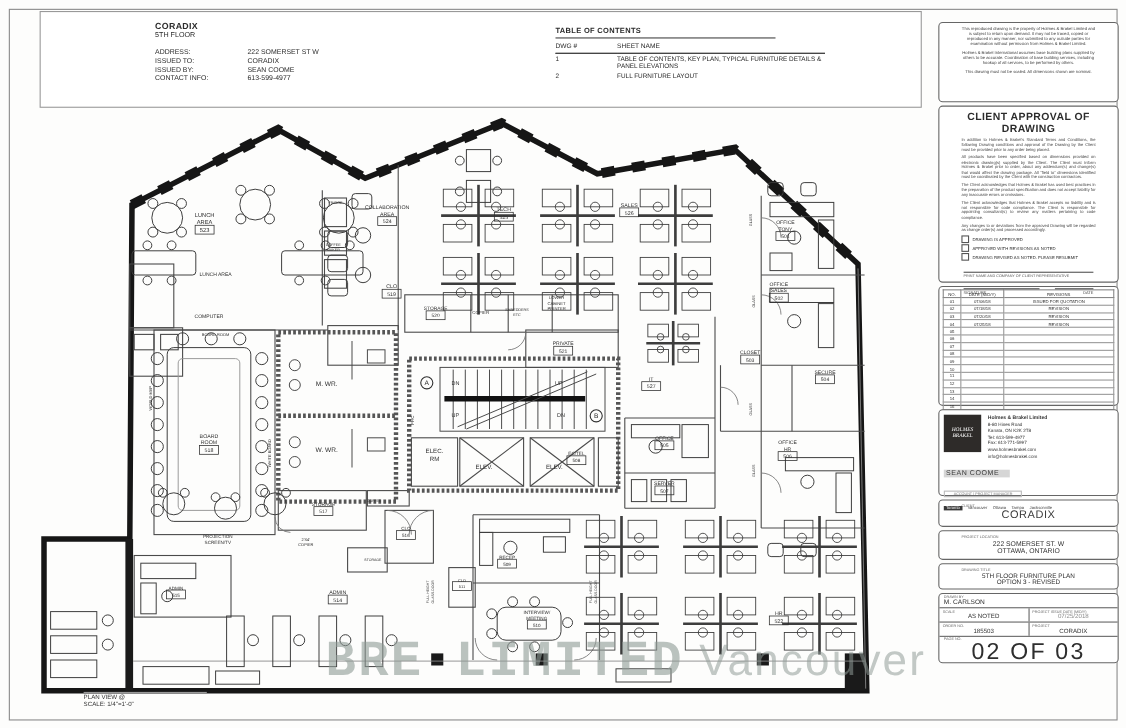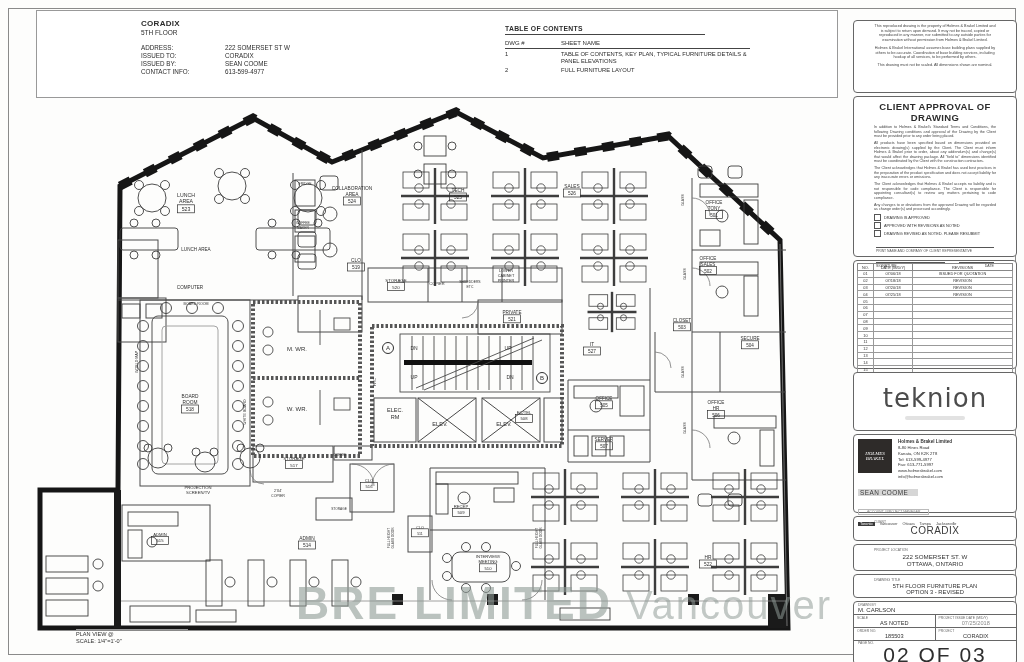--- a/index.html
+++ b/index.html
@@ -77,21 +77,21 @@
   .meta-cell:last-child{border-right:none;}
   .meta-cell .val{font-size:5.6px;color:#333;text-align:center;}
   .meta-cell .val.gray{color:#8b8b8b;}
   #page-cell{padding:0 4px 2px 4px;}
   .page-val{font-size:21px;color:#2e2e2e;text-align:center;letter-spacing:2px;margin-top:-2px;}
 
   
   #plan-svg{position:absolute;left:0;top:0;width:1024px;height:662px;}
   #watermark{position:absolute;left:296px;top:576px;white-space:nowrap;color:#8f9b96;opacity:.6;
     font-weight:600;letter-spacing:2px;pointer-events:none;}
-  #watermark .wm1{font-size:46px;}
+  #watermark .wm1{font-size:46px;font-family:Liberation Mono, monospace;}
   #watermark .wm2{font-size:40px;font-weight:400;margin-left:14px;opacity:.9;}
   #plan-note{position:absolute;left:76px;top:629px;width:112px;border-top:1px solid #999;padding-top:1px;}
   #plan-note div{font-size:5.6px;color:#333;line-height:1.3;}
 </style>
 </head>
 <body>
 
 <div id="sheet">
   <div id="sheet-border"></div>
 
@@ -907,24 +907,20 @@
             </tr>
             <tr>
               <td style="width:13px">15</td>
               <td style="width:36px"></td>
               <td class="desc"></td>
             </tr>
           </tbody>
       </table>
     </div>
 
-    <div id="teknion" class="sbox">
-      <div class="teknion-word">teknion</div>
-      <div class="teknion-sub"></div>
-    </div>
 
     <div id="firm" class="sbox">
       <div class="firm-top">
         <div class="firm-logo">
           <span>HOLMES</span>
             <span>BRAKEL</span>
         </div>
         <div class="firm-info">
           <div class="firm-name">Holmes &amp; Brakel Limited</div>
           <div>8-80 Hines Road</div>

